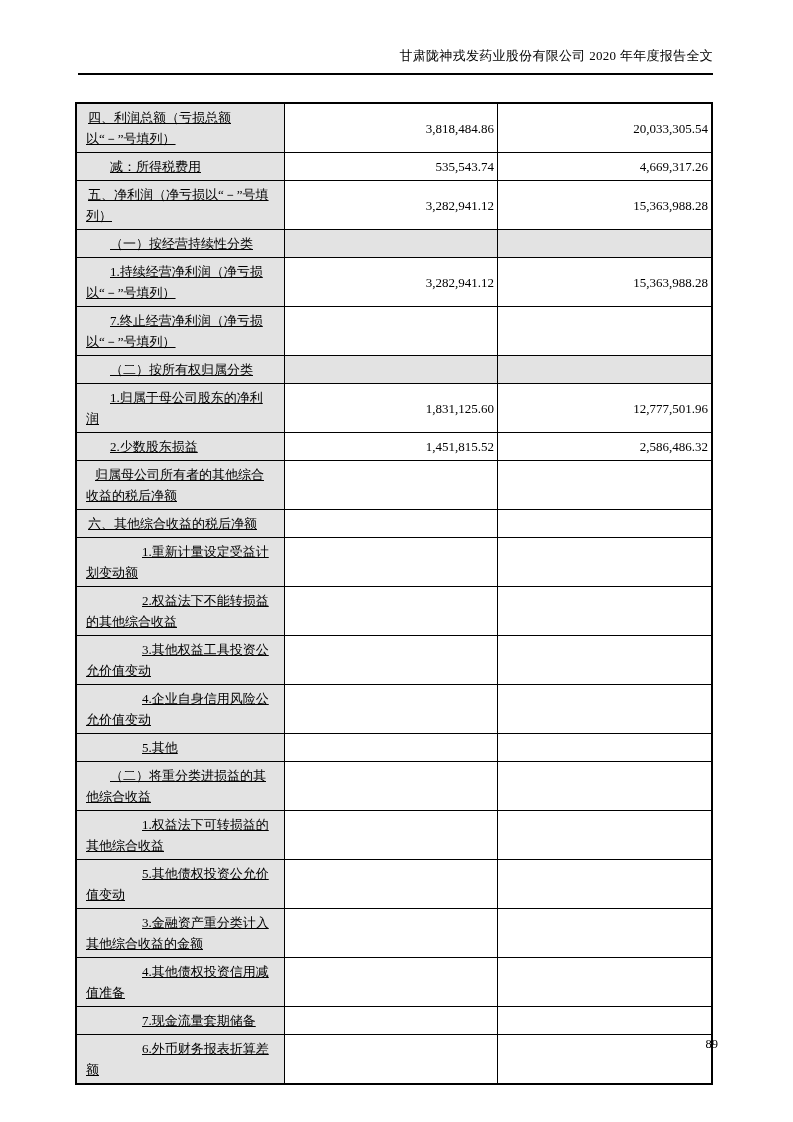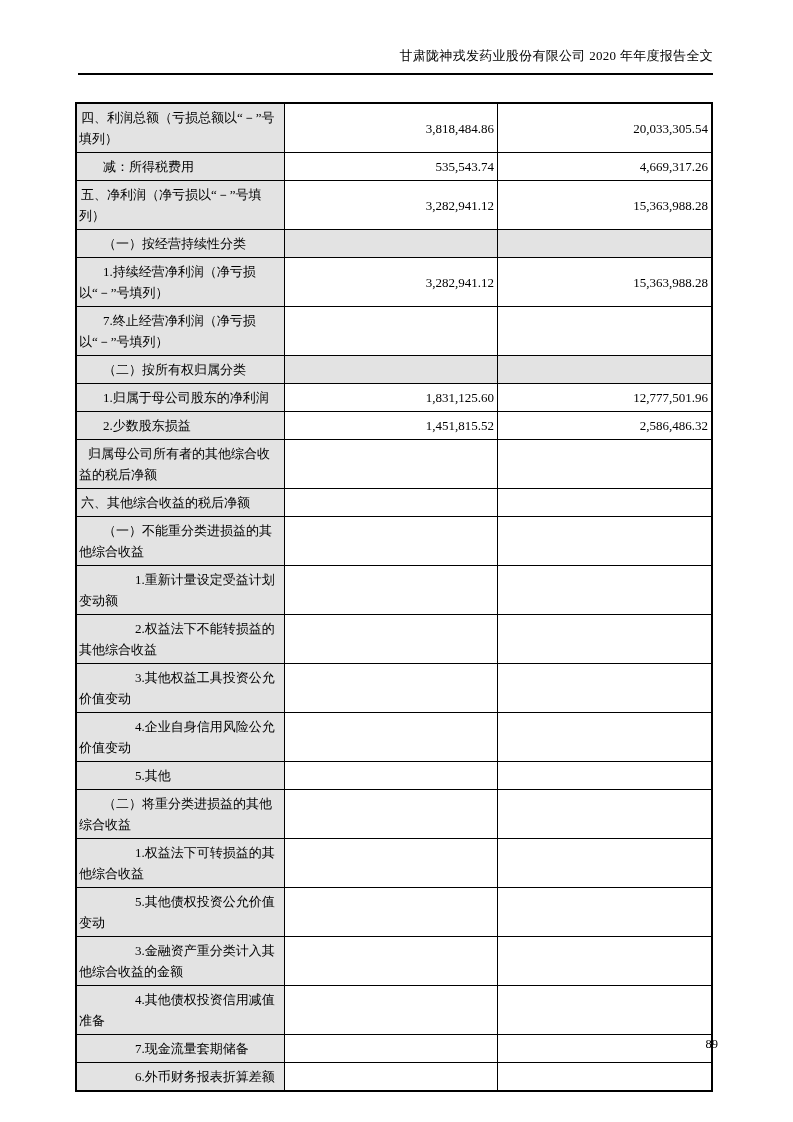--- a/index.html
+++ b/index.html
@@ -27,21 +27,22 @@
     font-size:13px;
   }
   .tr { display:flex; border-bottom:1px solid var(--border-color,#000); min-height:27px; }
   .tr:last-child { border-bottom:none; }
   .td { box-sizing:border-box; }
   .label-cell {
     width:208px; flex:none;
     background:var(--shade-bg,#e3e3e3);
     border-right:1px solid var(--border-color,#000);
     display:flex; align-items:center;
-    padding:3px 2px;
+    padding:3px 9px;
+    text-decoration:underline;
   }
   .label-text { width:100%; line-height:21px; }
   .ind-0 { text-indent:2px; }
   .ind-1 { text-indent:9px; }
   .ind-2 { text-indent:24px; }
   .ind-3 { text-indent:56px; }
   .num-cell {
     flex:none; display:flex; align-items:center; justify-content:flex-end;
     padding:3px 3px; background:#fff; line-height:21px;
   }
@@ -136,27 +137,20 @@
       </div>
       <div class="tr">
         <div class="td label-cell">
           <div class="label-text ind-0">六、其他综合收益的税后净额</div>
         </div>
         <div class="td num-cell c1"></div>
         <div class="td num-cell c2"></div>
       </div>
       <div class="tr">
         <div class="td label-cell">
-          <div class="label-text ind-2">（一）不能重分类进损益的其他综合收益</div>
-        </div>
-        <div class="td num-cell c1"></div>
-        <div class="td num-cell c2"></div>
-      </div>
-      <div class="tr">
-        <div class="td label-cell">
           <div class="label-text ind-3">1.重新计量设定受益计划变动额</div>
         </div>
         <div class="td num-cell c1"></div>
         <div class="td num-cell c2"></div>
       </div>
       <div class="tr">
         <div class="td label-cell">
           <div class="label-text ind-3">2.权益法下不能转损益的其他综合收益</div>
         </div>
         <div class="td num-cell c1"></div>

